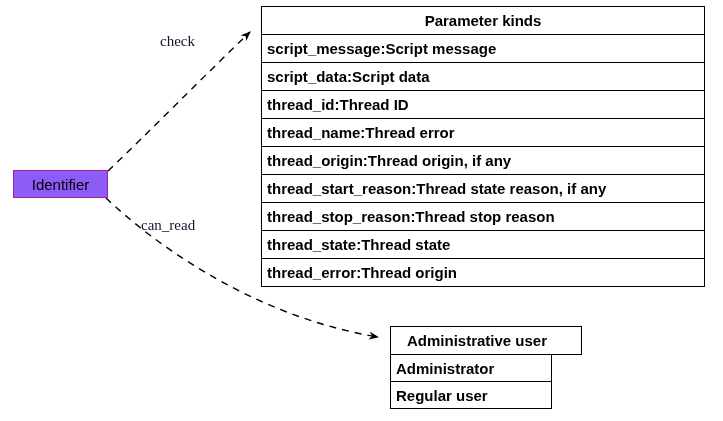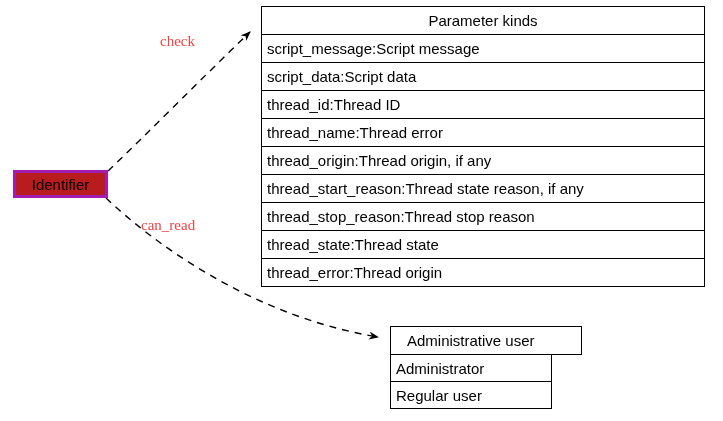--- a/index.html
+++ b/index.html
@@ -13,22 +13,22 @@
     height: 421px;
     background: #ffffff;
     overflow: hidden;
     font-family: "Liberation Sans", sans-serif;
   }
 
   
   .node {
     position: absolute;
     box-sizing: border-box;
-    border: 3px solid #a21caf;
-    background: #b91c1c;
+    border: 1px solid #a21caf;
+    background: #8b5cf6;
   }
 
   
   #identifier-node {
     left: 13px;
     top: 170px;
     width: 95px;
     height: 28px;
     display: flex;
     align-items: center;
@@ -50,20 +50,21 @@
   .record .row {
     box-sizing: border-box;
     border: 1px solid #000000;
     background: #ffffff;
     font-size: 15px;
     color: #000000;
     display: flex;
     align-items: center;
     white-space: nowrap;
     overflow: hidden;
+    font-weight: bold;
   }
   .record .row + .row {
     margin-top: -1px;
   }
   .record .row.header {
     justify-content: center;
   }
   .record .row.body {
     justify-content: flex-start;
     padding-left: 5px;
@@ -105,21 +106,21 @@
     width: 723px;
     height: 421px;
     pointer-events: none;
   }
 
   
   .edge-label {
     position: absolute;
     font-family: "Liberation Serif", serif;
     font-size: 15px;
-    color: #ef4444;
+    color: #0f172a;
     white-space: nowrap;
     line-height: 1;
   }
   #edge-label-check {
     left: 160px;
     top: 34px;
   }
   #edge-label-can-read {
     left: 141px;
     top: 218px;

